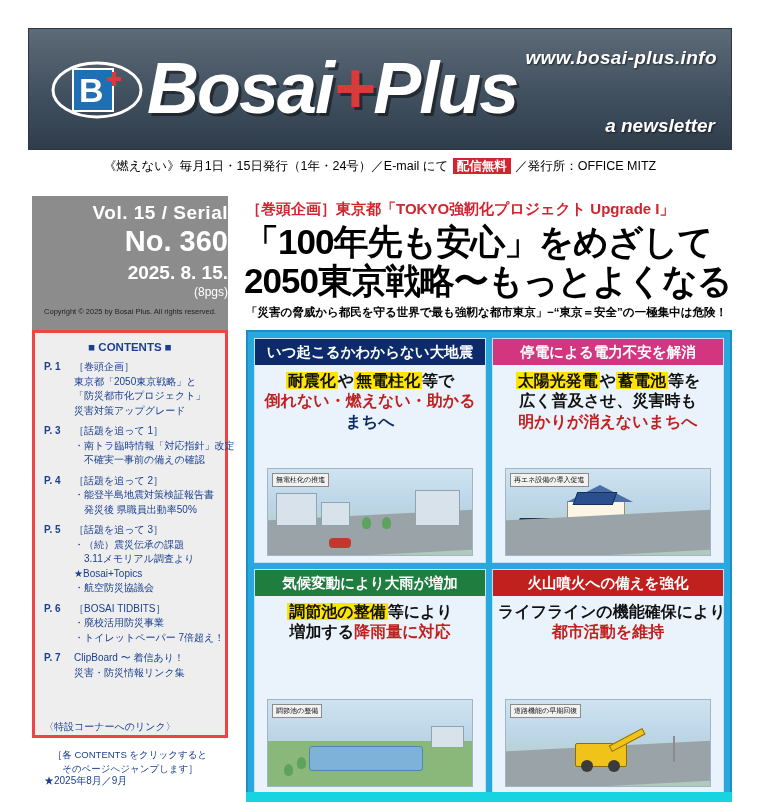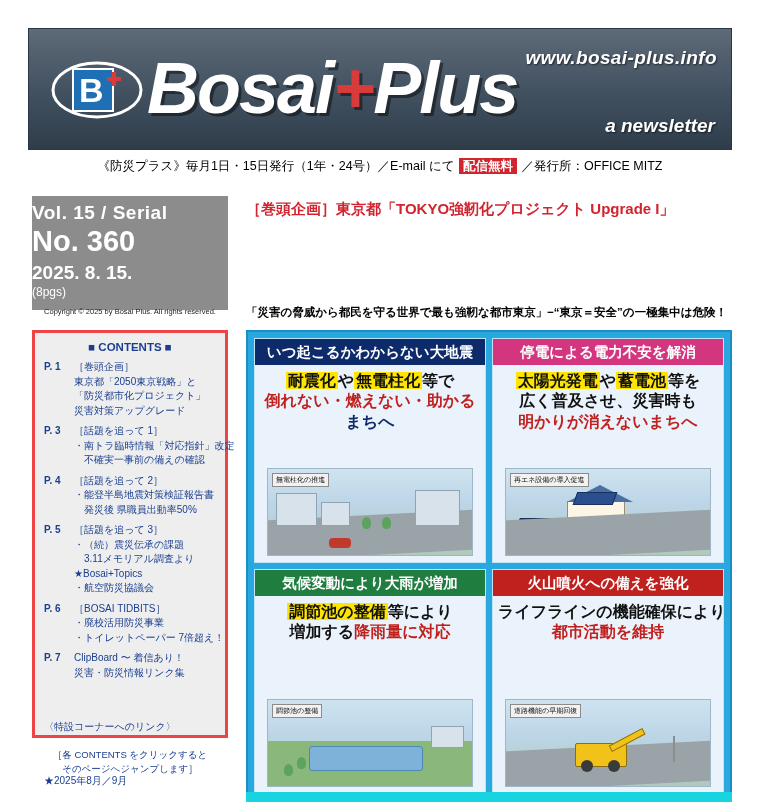--- a/index.html
+++ b/index.html
@@ -64,25 +64,26 @@
   .subline .badge {
     background: #d1242f; color: #fff;
     padding: 1px 4px; margin: 0 1px;
     font-weight: bold;
   }
 
   
   .vol-box {
     position: absolute;
     left: 32px; top: 196px;
-    width: 196px; height: 114px;
+    width: 196px; height: 136px;
     background: #8c8c8c;
     color: #ffffff;
-    text-align: left;
+    text-align: right;
     padding-top: 6px;
+    padding-left: 38px;
   }
   .vol-line1 { font-size: 19px; font-weight: bold; letter-spacing:.5px; }
   .vol-line2 { font-size: 29px; font-weight: bold; margin-top: 1px; }
   .vol-line3 { font-size: 19px; font-weight: bold; margin-top: 4px; }
   .vol-line4 { font-size: 12px; margin-top: 1px; }
   .copyright {
     position: absolute; left: 32px; top: 307px;
     width: 196px; text-align: center;
     font-size: 7.5px; color: #222;
   }
@@ -304,21 +305,21 @@
       <rect x="61" y="19" width="4" height="14" fill="#d93a3a"></rect>
     </svg>
     <div class="mh-url">www.bosai-plus.info</div>
     <div class="mh-title">
       <span>Bosai</span><span class="plus">+</span><span>Plus</span>
     </div>
     <div class="mh-news">a newsletter</div>
   </div>
 
   <div class="subline">
-    <span>《防災プラス》毎月1日・15日発行（1年・24号）／E-mail にて </span><span class="badge">配信無料</span><span> ／発行所：OFFICE MITZ</span>
+    <span>《燃えない》毎月1日・15日発行（1年・24号）／E-mail にて </span><span class="badge">配信無料</span><span> ／発行所：OFFICE MITZ</span>
   </div>
 
   <div class="vol-box">
     <div class="vol-line1">Vol. 15 / Serial</div>
     <div class="vol-line2">No. 360</div>
     <div class="vol-line3">2025. 8. 15.</div>
     <div class="vol-line4">(8pgs)</div>
   </div>
   <div class="copyright">Copyright © 2025 by Bosai Plus. All rights reserved.</div>
 
@@ -382,20 +383,24 @@
         <div>　防災2カ月イベントと災害カレンダー</div>
         <div>　（この日起こった災害 付き）</div>
       </div>
   </div>
   <div class="click-note" id="click-note">
       <div>［各 CONTENTS をクリックすると</div>
       <div>そのページへジャンプします］</div>
     </div>
 
   <div class="kicker">［巻頭企画］東京都「TOKYO強靭化プロジェクト Upgrade I」</div>
+  <div class="headline">
+    <div>「100年先も安心」をめざして</div>
+    <div>2050東京戦略〜もっとよくなる</div>
+  </div>
   <div class="standfirst">「災害の脅威から都民を守る世界で最も強靭な都市東京」−“東京＝安全”の一極集中は危険！</div>
 
   <div class="poster" id="poster">
       <div class="panel">
         <div class="panel-head ph-blue">いつ起こるかわからない大地震</div>
         <div class="panel-body">
           <div class="panel-copy">
             <div><span class="hl-y">耐震化</span><span>や</span><span class="hl-y">無電柱化</span><span>等で</span></div>
             <div><span class="hl-r">倒れない・燃えない・助かる</span></div>
             <div><span class="hl-b">まちへ</span></div>

